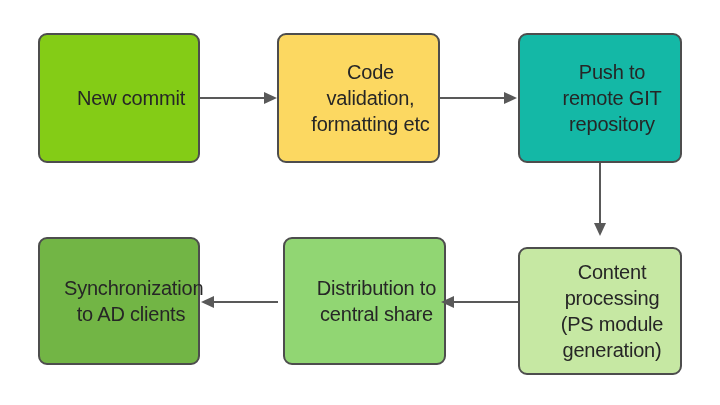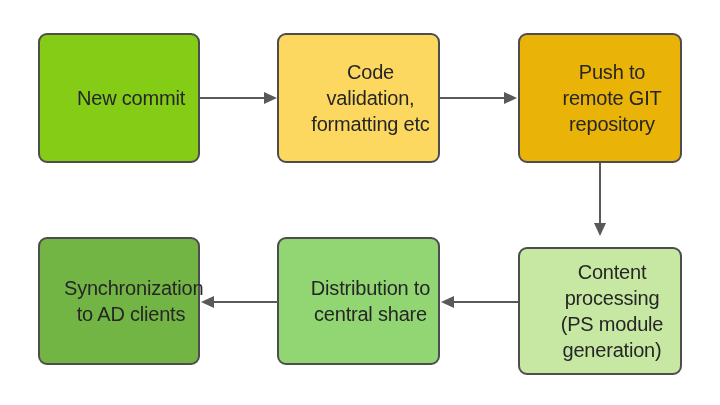--- a/index.html
+++ b/index.html
@@ -71,34 +71,34 @@
   <div class="node" id="n-new-commit" style="background:#84cc16;">
     <span class="node-label">New commit</span>
   </div>
 
   <div class="node" id="n-code-val" style="background:#fcd861;">
     <span class="node-label">Code
 validation,
 formatting etc</span>
   </div>
 
-  <div class="node" id="n-push-git" style="background:#eab308;">
+  <div class="node" id="n-push-git" style="background:#14b8a6;">
     <span class="node-label">Push to
 remote GIT
 repository</span>
   </div>
 
   <div class="node" id="n-content-proc" style="background:#c6e8a3;">
     <span class="node-label">Content
 processing
 (PS module
 generation)</span>
   </div>
 
-  <div class="node" id="n-distribution" style="background:#91d673;">
+  <div class="node" id="n-distribution" style="background:#91d673;margin-left:6px;">
     <span class="node-label">Distribution to
 central share</span>
   </div>
 
   <div class="node" id="n-sync-ad" style="background:#72b545;">
     <span class="node-label">Synchronization
 to AD clients</span>
   </div>
 
   <svg class="edge" id="edge-1" style="left:200px; top:88px;" width="78" height="20" viewBox="0 0 78 20">

